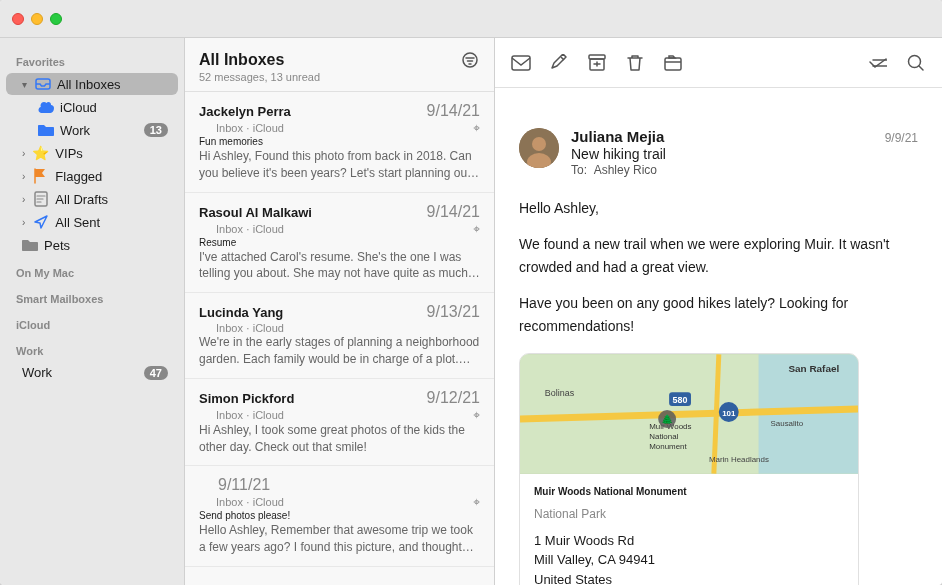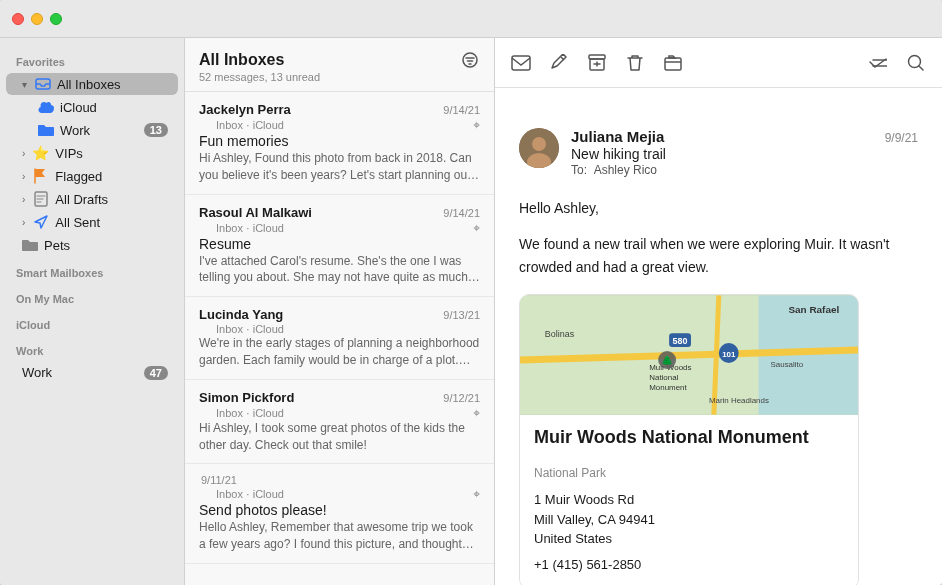--- a/index.html
+++ b/index.html
@@ -179,45 +179,45 @@
       font-size: 13px;
       font-weight: 600;
       color: #1a1a1a;
       flex: 1;
       overflow: hidden;
       text-overflow: ellipsis;
       white-space: nowrap;
     }
 
     .msg-date {
-      font-size: 11px;
+      font-size: 16px;
       color: #888;
       flex-shrink: 0;
-      margin-left: 2px;
+      margin-left: 19px;
     }
 
     .msg-row2 {
       display: flex;
       justify-content: space-between;
       align-items: baseline;
     }
 
     .msg-meta {
       font-size: 11px;
       color: #888;
       margin-left: 17px;
     }
 
     .msg-attach {
       font-size: 12px;
       color: #888;
     }
 
     .msg-subject {
-      font-size: 14px;
+      font-size: 10px;
       font-weight: 500;
       color: #1a1a1a;
       margin: 1px 0;
     }
 
     .msg-preview {
       font-size: 12px;
       color: #666;
       display: -webkit-box;
       -webkit-line-clamp: 2;
@@ -359,24 +359,24 @@
       position: relative;
       overflow: hidden;
     }
 
     .map-info {
       padding: 12px 14px;
       background: white;
     }
 
     .map-place-name {
-      font-size: 18px;
+      font-size: 10px;
       font-weight: 700;
       color: #1a1a1a;
-      margin-bottom: 18px;
+      margin-bottom: 10px;
     }
 
     .map-place-type {
       font-size: 12px;
       color: #888;
       margin-bottom: 10px;
     }
 
     .map-address {
       font-size: 13px;
@@ -479,23 +479,23 @@
 
       <div class="sidebar-item">
         <span class="item-icon">
           <svg width="16" height="13" viewBox="0 0 16 13" fill="none">
             <path d="M6 1H1C0.45 1 0 1.45 0 2V11C0 11.55 0.45 12 1 12H15C15.55 12 16 11.55 16 11V4C16 3.45 15.55 3 15 3H8L6 1Z" fill="#888"></path>
           </svg>
         </span>
         <span class="item-label">Pets</span>
       </div>
 
+      <div class="sidebar-section-label">On My Mac</div>
+
       <div class="sidebar-section-label">Smart Mailboxes</div>
-
-      <div class="sidebar-section-label">On My Mac</div>
 
       <div class="sidebar-section-label">iCloud</div>
 
       <div class="sidebar-section-label">Work</div>
 
       <div class="sidebar-item">
         <span class="item-label">Work</span>
         <span class="badge">47</span>
       </div>
     </div>
@@ -656,20 +656,21 @@
             <div class="email-to">
               <span>To:</span>
               &nbsp;<span>Ashley Rico</span>
             </div>
           </div>
         </div>
 
         <div class="email-body">
           <p>Hello Ashley,</p>
           <p>We found a new trail when we were exploring Muir. It wasn't crowded and had a great view.</p>
+          <p>Have you been on any good hikes lately? Looking for recommendations!</p>
         </div>
 
         <div class="map-card">
           <div class="map-image">
             <svg width="100%" height="120" viewBox="0 0 340 120" xmlns="http://www.w3.org/2000/svg">
 
               <rect width="340" height="120" fill="#d4e6c3"></rect>
 
               <rect x="240" y="0" width="100" height="120" fill="#a8d4e6" opacity="0.7"></rect>
 

